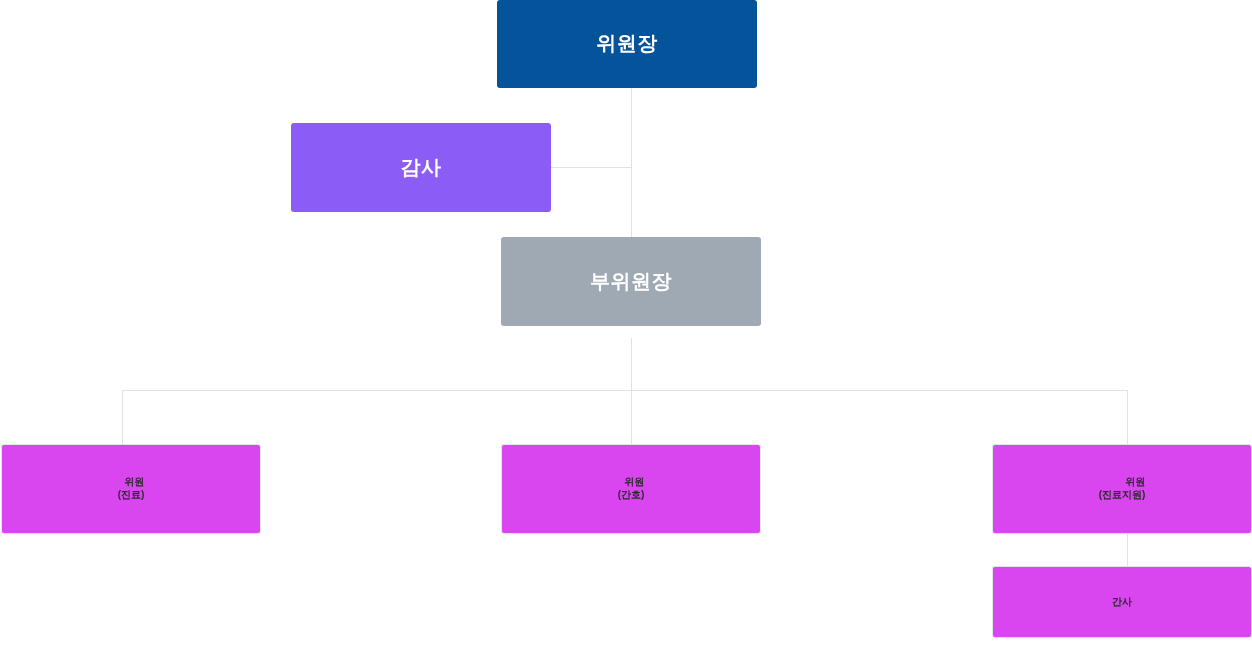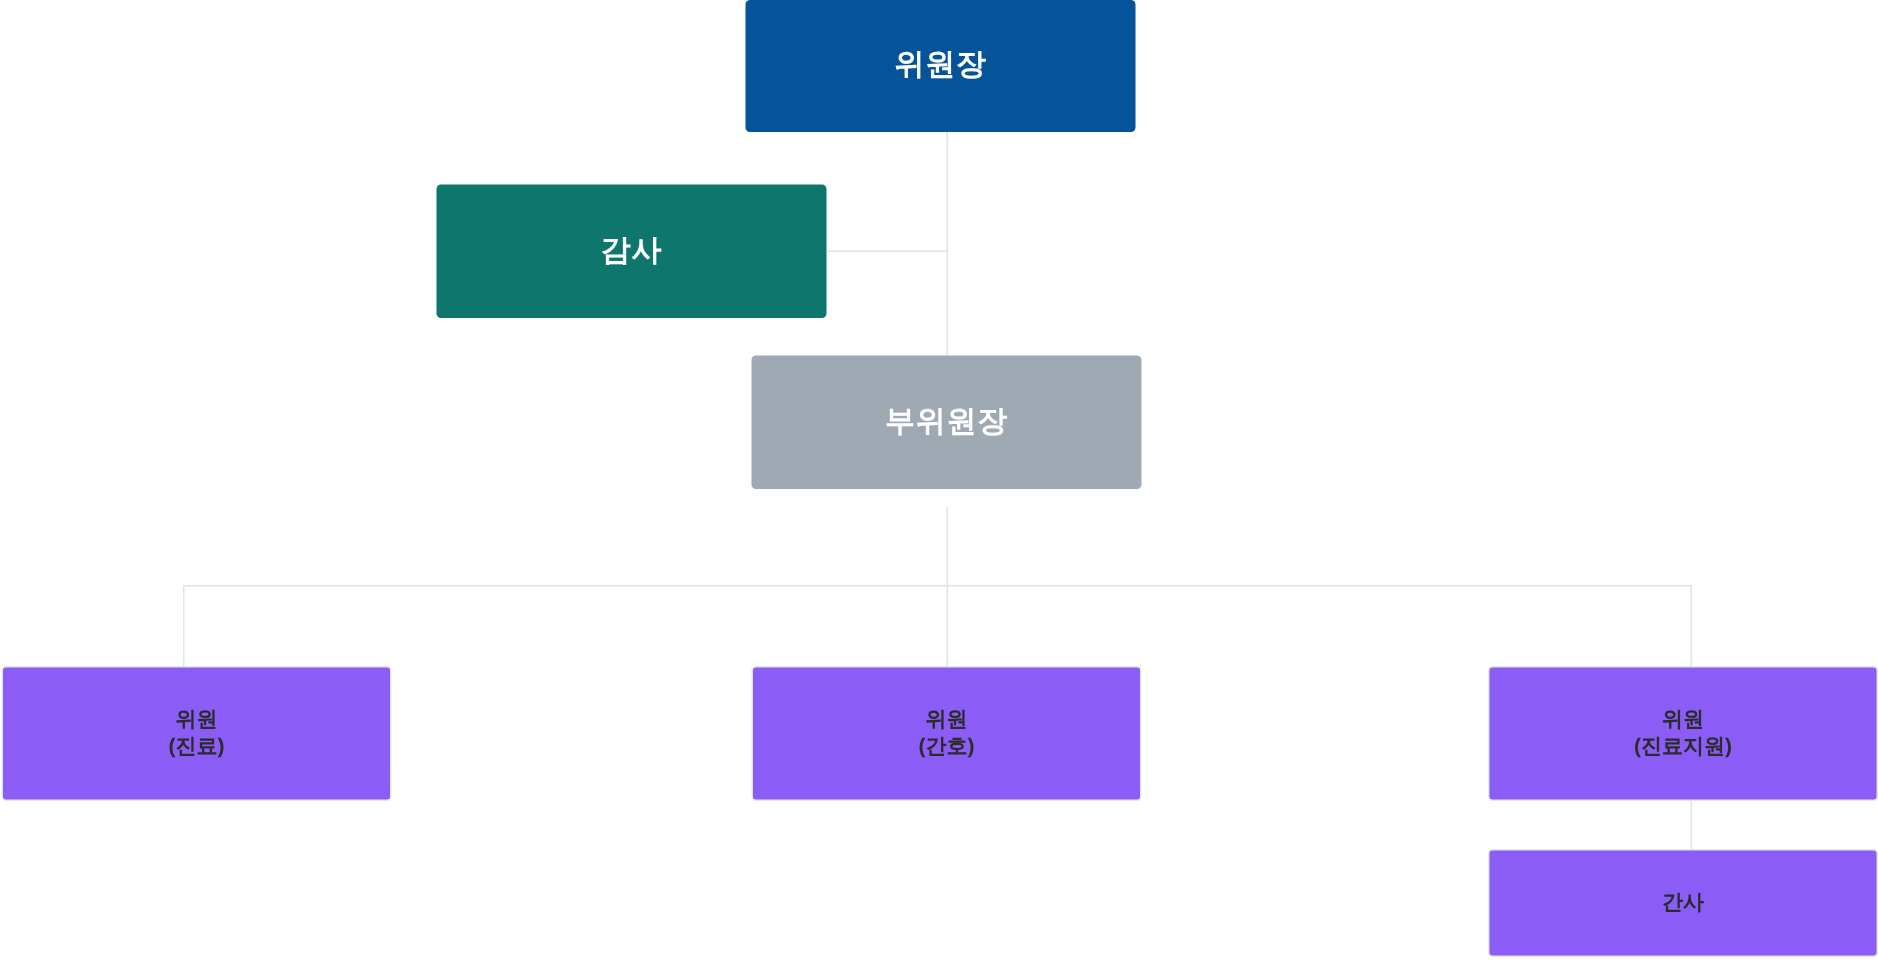--- a/index.html
+++ b/index.html
@@ -26,44 +26,44 @@
   .line.v { width: 1px; }
   .line.h { height: 1px; }
 
   
   .node {
     position: absolute;
     box-sizing: border-box;
     display: flex;
     align-items: center;
     justify-content: center;
-    text-align: center;
+    text-align: right;
     border-radius: 3px;
     line-height: 1.28;
   }
   .node .label {
     display: block;
     white-space: pre-line;
   }
 
   .node.filled {
     color: #ffffff;
     font-size: 20px;
     font-weight: 700;
     letter-spacing: 0.5px;
   }
   .node.chair    { background: #05539a; }
-  .node.audit    { background: #0f766e; }
+  .node.audit    { background: #8b5cf6; }
   .node.vice     { background: #9fa9b3; }
 
   .node.plain {
-    background: #8b5cf6;
+    background: #d946ef;
     border: 1px solid #e3e7ec;
     color: #2b2b2b;
-    font-size: 14px;
+    font-size: 10px;
     font-weight: 700;
   }
 
   
   #node-chair    { left: 497px;  top: 0px;   width: 260px; height: 88px; }
   #node-audit    { left: 291px;  top: 123px; width: 260px; height: 89px; }
   #node-vice     { left: 501px;  top: 237px; width: 260px; height: 89px; }
   #node-m1       { left: 1px;    top: 444px; width: 260px; height: 90px; }
   #node-m2       { left: 501px;  top: 444px; width: 260px; height: 90px; }
   #node-m3       { left: 992px;  top: 444px; width: 260px; height: 90px; }

